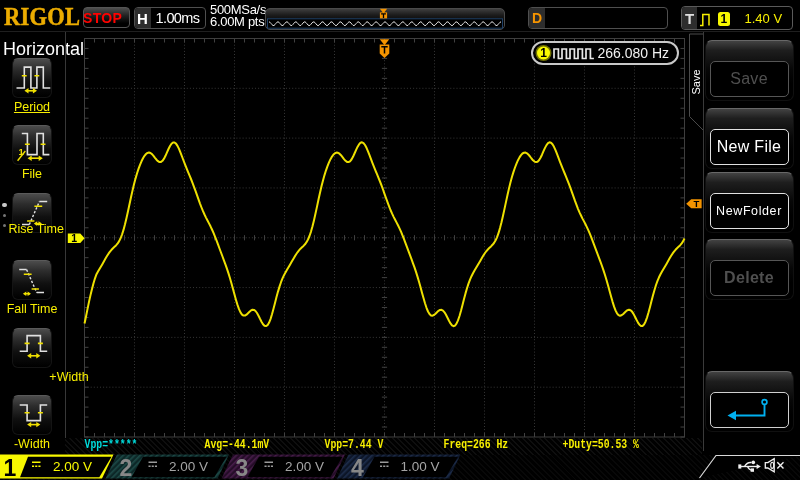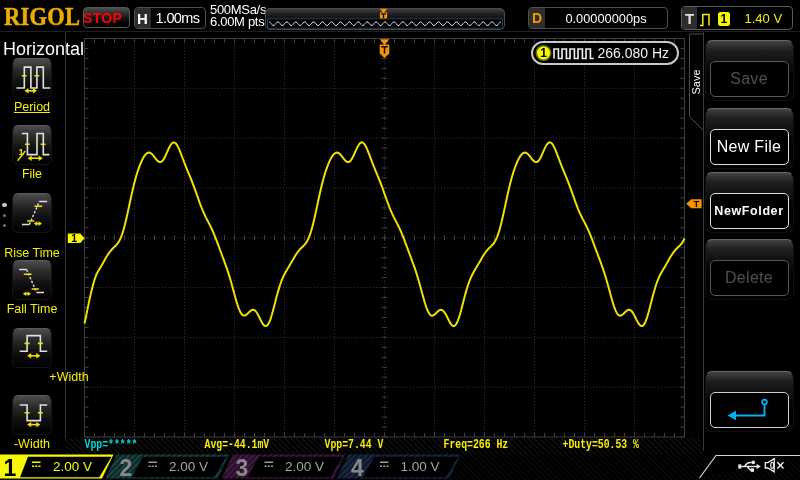--- a/index.html
+++ b/index.html
@@ -37,21 +37,20 @@
  <polyline points="269.0,21.8 270.0,22.3 271.0,23.4 272.0,24.7 273.0,25.5 274.0,25.5 275.0,24.6 276.0,23.3 277.0,22.2 278.0,21.8 279.0,22.3 280.0,23.5 281.0,24.8 282.0,25.5 283.0,25.4 284.0,24.5 285.0,23.2 286.0,22.1 287.0,21.8 288.0,22.4 289.0,23.6 290.0,24.8 291.0,25.6 292.0,25.4 293.0,24.4 294.0,23.1 295.0,22.1 296.0,21.8 297.0,22.5 298.0,23.7 299.0,24.9 300.0,25.6 301.0,25.3 302.0,24.3 303.0,23.0 304.0,22.0 305.0,21.8 306.0,22.6 307.0,23.8 308.0,25.0 309.0,25.6 310.0,25.3 311.0,24.2 312.0,22.9 313.0,22.0 314.0,21.9 315.0,22.6 316.0,23.9 317.0,25.1 318.0,25.6 319.0,25.2 320.0,24.1 321.0,22.8 322.0,21.9 323.0,21.9 324.0,22.7 325.0,24.0 326.0,25.1 327.0,25.6 328.0,25.1 329.0,24.0 330.0,22.7 331.0,21.9 332.0,21.9 333.0,22.8 334.0,24.1 335.0,25.2 336.0,25.6 337.0,25.1 338.0,23.9 339.0,22.6 340.0,21.9 341.0,22.0 342.0,22.9 343.0,24.2 344.0,25.3 345.0,25.6 346.0,25.0 347.0,23.8 348.0,22.6 349.0,21.8 350.0,22.0 351.0,23.0 352.0,24.3 353.0,25.3 354.0,25.6 355.0,24.9 356.0,23.7 357.0,22.5 358.0,21.8 359.0,22.1 360.0,23.1 361.0,24.4 362.0,25.4 363.0,25.6 364.0,24.8 365.0,23.6 366.0,22.4 367.0,21.8 368.0,22.1 369.0,23.2 370.0,24.5 371.0,25.4 372.0,25.5 373.0,24.8 374.0,23.5 375.0,22.3 376.0,21.8 377.0,22.2 378.0,23.3 379.0,24.6 380.0,25.5 381.0,25.5 382.0,24.7 383.0,23.4 384.0,22.3 385.0,21.8 386.0,22.3 387.0,23.4 388.0,24.7 389.0,25.5 390.0,25.5 391.0,24.6 392.0,23.3 393.0,22.2 394.0,21.8 395.0,22.3 396.0,23.5 397.0,24.8 398.0,25.5 399.0,25.4 400.0,24.5 401.0,23.2 402.0,22.1 403.0,21.8 404.0,22.4 405.0,23.6 406.0,24.8 407.0,25.6 408.0,25.4 409.0,24.4 410.0,23.1 411.0,22.1 412.0,21.8 413.0,22.5 414.0,23.7 415.0,24.9 416.0,25.6 417.0,25.3 418.0,24.3 419.0,23.0 420.0,22.0 421.0,21.8 422.0,22.6 423.0,23.8 424.0,25.0 425.0,25.6 426.0,25.3 427.0,24.2 428.0,22.9 429.0,22.0 430.0,21.9 431.0,22.6 432.0,23.9 433.0,25.1 434.0,25.6 435.0,25.2 436.0,24.1 437.0,22.8 438.0,21.9 439.0,21.9 440.0,22.7 441.0,24.0 442.0,25.1 443.0,25.6 444.0,25.1 445.0,24.0 446.0,22.7 447.0,21.9 448.0,21.9 449.0,22.8 450.0,24.1 451.0,25.2 452.0,25.6 453.0,25.1 454.0,23.9 455.0,22.6 456.0,21.9 457.0,22.0 458.0,22.9 459.0,24.2 460.0,25.3 461.0,25.6 462.0,25.0 463.0,23.8 464.0,22.6 465.0,21.8 466.0,22.0 467.0,23.0 468.0,24.3 469.0,25.3 470.0,25.6 471.0,24.9 472.0,23.7 473.0,22.5 474.0,21.8 475.0,22.1 476.0,23.1 477.0,24.4 478.0,25.4 479.0,25.6 480.0,24.8 481.0,23.6 482.0,22.4 483.0,21.8 484.0,22.1 485.0,23.2 486.0,24.5 487.0,25.4 488.0,25.5 489.0,24.8 490.0,23.5 491.0,22.3 492.0,21.8 493.0,22.2 494.0,23.3 495.0,24.6 496.0,25.5 497.0,25.5 498.0,24.7 499.0,23.4 500.0,22.3 501.0,21.8" fill="none" stroke="#dedede" stroke-width="1"></polyline>
  <g>
   <polygon points="379.9,8.8 387.1,8.8 383.5,13.4" fill="#f59400"></polygon>
   <rect x="379.9" y="12.4" width="7.2" height="6" fill="#f59400"></rect>
   <path d="M381.1,13.8h4.8 M383.5,13.8v4.2" stroke="#000" stroke-width="1.3" fill="none"></path>
  </g>
 </svg>
 
 <div class="tbox" style="left:528px;top:7px;width:140px;height:22px;">
  <div class="abs" style="left:0;top:0;width:16px;height:100%;background:#2d2d2d;color:#f59400;font-weight:bold;font-size:14px;text-align:center;line-height:21px;">D</div>
- <div class="abs" style="left:16px;top:0;right:0;height:100%;color:#fff;font-size:12.8px;text-align:center;line-height:21px;">0.00000000ps</div>
 </div>
 
 <div class="tbox" style="left:681px;top:6px;width:112px;height:24px;border-color:#5a5a5a;">
  <div class="abs" style="left:0;top:0;width:15px;height:100%;background:#2d2d2d;color:#e0e0e0;font-weight:bold;font-size:15px;text-align:center;line-height:23px;">T</div>
  <svg class="abs" style="left:17px;top:5.5px;" width="15" height="14" viewBox="0 0 15 14">
       <path d="M1,12.5h2.8V1.5h6.2v11" fill="none" stroke="#f8ef00" stroke-width="1.5"></path>
     </svg>
  <div class="abs" style="left:35.5px;top:4.5px;width:12.5px;height:14px;background:#f8f800;border-radius:2.5px;color:#000;font-weight:bold;font-size:12px;text-align:center;line-height:14.5px;">1</div>
  <div class="abs" style="left:62.5px;top:0;color:#f8ef00;font-size:13px;line-height:23px;">1.40&nbsp;V</div>
 </div>
@@ -131,21 +130,21 @@
 <div class="glbl" style="top:167px;">File</div>
 <div class="btn" style="left:11.5px;top:192.5px;width:40px;height:40px;">
     <svg width="38" height="38" viewBox="0 0 38 38" style="position:absolute;left:0.5px;top:0.5px;">
       <path d="M9,30.6h7.3 M26.4,7.6h7.8" fill="none" stroke="#e0e0e0" stroke-width="1.5"></path>
 <path d="M16.3,30.6L26.4,7.6" fill="none" stroke="#e0e0e0" stroke-width="1.4" stroke-dasharray="2.4 1.7"></path>
 <path d="M21.4,12.2h7.8 M14.1,26.9h7.3" stroke="#f0e000" stroke-width="1.5"></path>
 <path d="M22.4,29.6h5.3" stroke="#f0e000" stroke-width="1.5"></path>
 <path d="M20.8,29.6l3.4,-2.3v4.6z M28.9,29.6l-3.4,-2.3v4.6z" fill="#f0e000" stroke="none"></path>
     </svg>
   </div>
-<div class="glbl" style="top:246px;">Rise Time</div>
+<div class="glbl" style="top:222px;text-align:right;">Rise Time</div>
 <div class="btn" style="left:11.5px;top:260px;width:40px;height:40px;">
     <svg width="38" height="38" viewBox="0 0 38 38" style="position:absolute;left:0.5px;top:0.5px;">
       <path d="M6.2,7.6h7.4 M23.7,30.6h7.3" fill="none" stroke="#e0e0e0" stroke-width="1.5"></path>
 <path d="M13.6,7.6L23.7,30.6" fill="none" stroke="#e0e0e0" stroke-width="1.4" stroke-dasharray="2.4 1.7"></path>
 <path d="M10.8,12.2h7.8 M18.6,26.9h7.3" stroke="#f0e000" stroke-width="1.5"></path>
 <path d="M11.5,31.7h5.3" stroke="#f0e000" stroke-width="1.5"></path>
 <path d="M9.9,31.7l3.4,-2.3v4.6z M18,31.7l-3.4,-2.3v4.6z" fill="#f0e000" stroke="none"></path>
     </svg>
   </div>
 <div class="glbl" style="top:302px;">Fall Time</div>
@@ -242,23 +241,23 @@
 <div class="abs" style="left:684px;top:69.5px;width:24px;height:24px;color:#fff;font-size:11px;transform:rotate(-90deg);transform-origin:center;text-align:center;line-height:24px;">
 <span style="position:absolute;left:-3px;top:0;width:30px;">Save</span>
   </div>
 <div class="menu-outer" style="top:40px;">
  <div class="menu-inner" style="border:1px solid #565656;color:#4f4f4f;font-size:16px;letter-spacing:0.3px;">Save</div>
 </div>
 <div class="menu-outer" style="top:108px;">
  <div class="menu-inner" style="border:1px solid #e0e0e0;color:#fff;font-size:16px;letter-spacing:0.3px;">New File</div>
 </div>
 <div class="menu-outer" style="top:172px;">
- <div class="menu-inner" style="border:1px solid #e0e0e0;color:#fff;font-size:12.5px;letter-spacing:0.6px;font-weight:bold;">NewFolder</div>
-</div>
-<div class="menu-outer" style="top:239px;">
+ <div class="menu-inner" style="border:1px solid #e0e0e0;color:#fff;font-size:12.5px;letter-spacing:0.6px;">NewFolder</div>
+</div>
+<div class="menu-outer" style="top:239px;font-weight:bold;">
  <div class="menu-inner" style="border:1px solid #565656;color:#4f4f4f;font-size:16px;letter-spacing:0.3px;">Delete</div>
 </div>
 <div class="menu-outer" style="top:371px;">
  <div class="menu-inner" style="border:1px solid #d0d0d0;">
   <svg width="76" height="34" viewBox="0 0 76 34">
    <circle cx="53.5" cy="9" r="2.4" fill="none" stroke="#00b0f0" stroke-width="1.7"></circle>
    <path d="M53.5,11.4V22.5H23" fill="none" stroke="#00b0f0" stroke-width="1.9"></path>
    <path d="M16.5,22.5l8.5,-4.7v9.4z" fill="#00b0f0"></path>
   </svg>
  </div>

